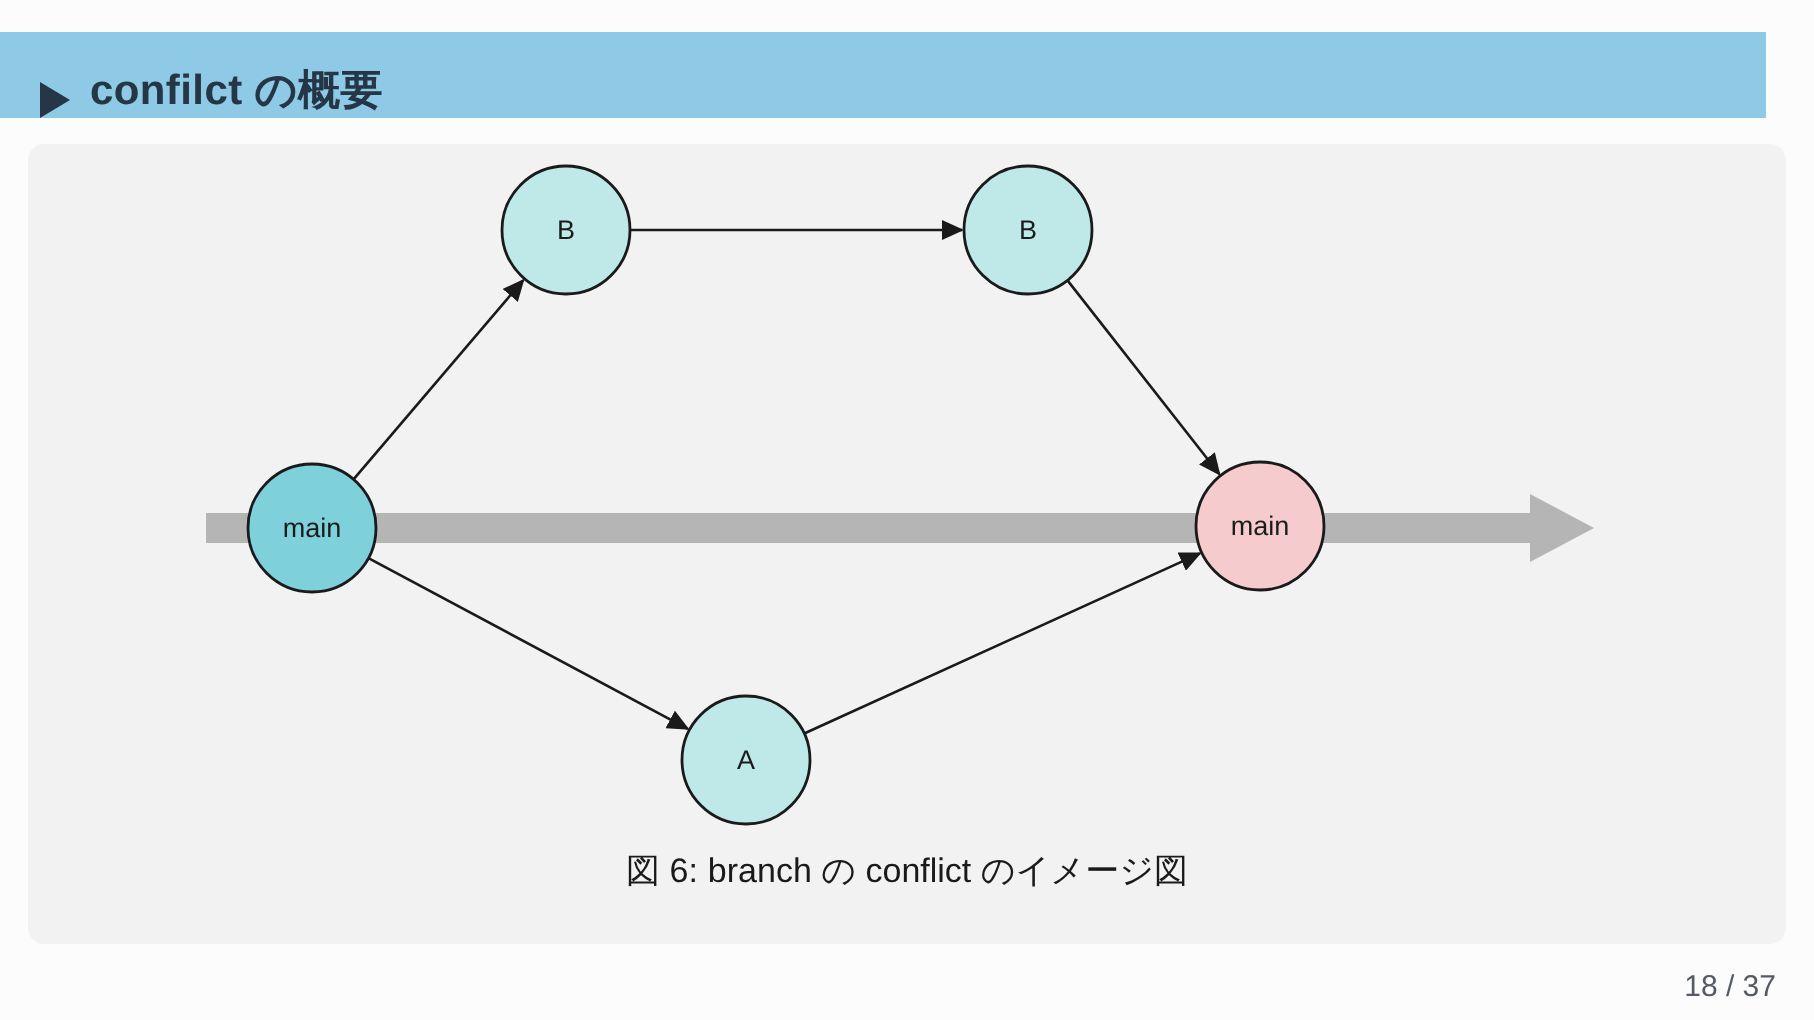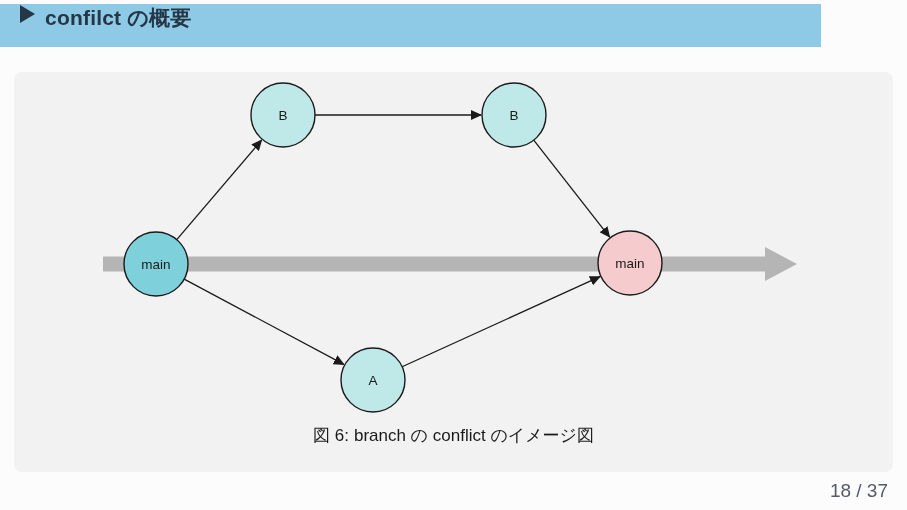--- a/index.html
+++ b/index.html
@@ -6,24 +6,24 @@
     margin: 0; padding: 0;
     width: 907px; height: 510px;
     background: #fcfcfc;
     font-family: "Liberation Sans", "DejaVu Sans", sans-serif;
     overflow: hidden;
   }
   .slide { position: relative; width: 907px; height: 510px; }
 
   
   .header {
-    position: absolute; left: 0; top: 4px;
-    width: 821px; height: 43px;
+    position: absolute; left: 0; top: 16px;
+    width: 883px; height: 43px;
     background: #8ecae6;
-    display: flex; align-items: flex-start;
+    display: flex; align-items: flex-end;
     box-sizing: border-box;
     padding-left: 20px;
   }
   .header .tri {
     width: 0; height: 0;
     border-left: 15px solid #253746;
     border-top: 9px solid transparent;
     border-bottom: 9px solid transparent;
     margin-right: 10px;
     margin-top: 1px;
@@ -52,21 +52,21 @@
     font-size: 17px;
     color: #1a1a1a;
   }
   .caption .cap-prefix { font-weight: normal; }
   .caption .cap-text { margin-left: 5px; text-align: center; }
 
   
   .pagenum {
     position: absolute;
     right: 19px; bottom: 8px;
-    font-size: 19px;
+    font-size: 15px;
     color: #555a64;
   }
 </style>
 </head>
 <body>
 
 <div class="slide">
 
   <div class="header">
     <span class="tri"></span>

